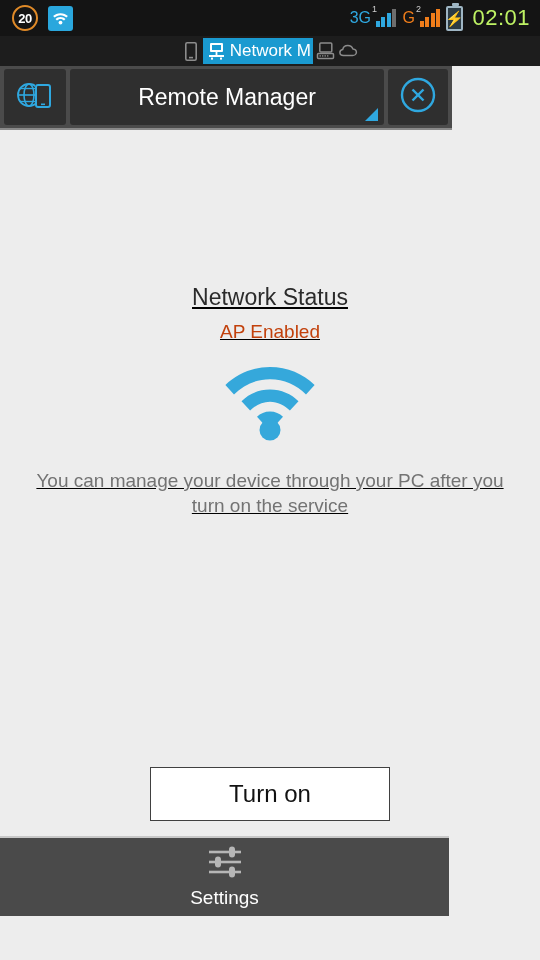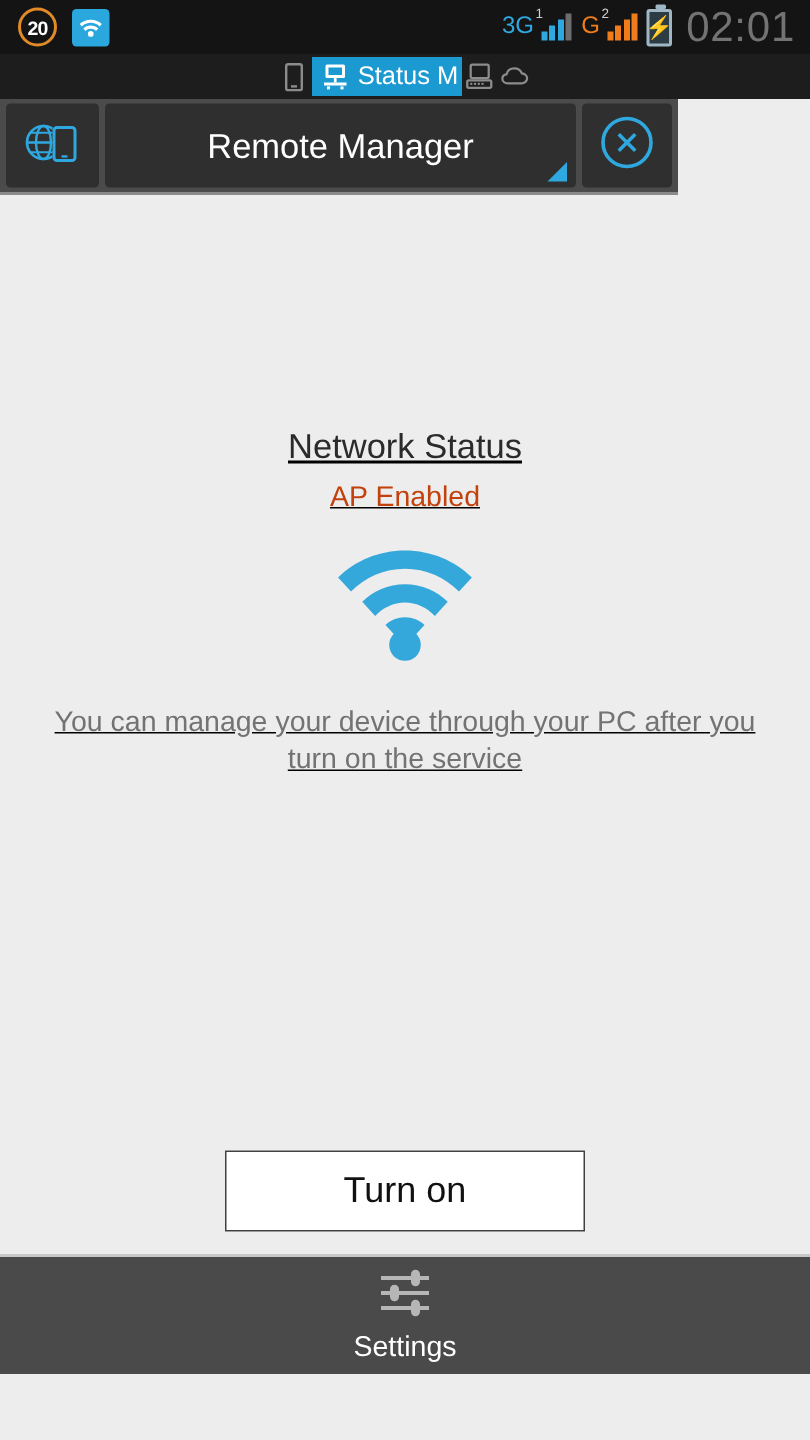--- a/index.html
+++ b/index.html
@@ -47,21 +47,21 @@
   .battery {
     width:17px; height:25px; border:2px solid #9fb6c4; border-radius:2px;
     position:relative; display:flex; align-items:center; justify-content:center;
     background:#2c3b44;
   }
   .battery::before {
     content:""; position:absolute; top:-5px; left:4px;
     width:7px; height:3px; background:#9fb6c4; border-radius:1px;
   }
   .battery .bolt { color:#2fa8e0; font-size:15px; line-height:1; }
-  .clock { color:#737373; font-size:28px; letter-spacing:0.5px; margin-left:5px; }
+  .clock { color:#bef264; font-size:22px; letter-spacing:0.5px; margin-left:5px; }
 
   
   .tabstrip {
     position:absolute; top:36px; left:0;
     width:540px; height:30px;
     background:#1d1d1d;
     display:flex; align-items:center; justify-content:center;
   }
   .tab-icon {
     display:flex; align-items:center; justify-content:center;
@@ -135,21 +135,21 @@
     background:#ffffff;
     border:1px solid #404040;
     color:#111111; font-size:24px;
     display:flex; align-items:center; justify-content:center;
     cursor:pointer;
   }
 
   
   .bottombar {
     position:absolute; top:836px; left:0;
-    width:540px; height:80px;
+    width:449px; height:80px;
     background:#4a4a4a;
     border-top:2px solid #c8c8c8;
     display:flex; flex-direction:column;
     align-items:center; justify-content:center; gap:4px;
   }
   .bb-label { color:#ffffff; font-size:19px; }
 </style>
 </head>
 <body>
 
@@ -199,21 +199,21 @@
     <span class="tab-icon">
       <svg width="19" height="19" viewBox="0 0 19 19">
         <rect x="3" y="1" width="13" height="9" rx="1" fill="#ffffff"></rect>
         <rect x="5" y="3" width="9" height="5" fill="#1a9ad0"></rect>
         <rect x="8.6" y="10" width="1.8" height="3" fill="#ffffff"></rect>
         <rect x="2" y="13" width="15" height="2" fill="#ffffff"></rect>
         <rect x="4" y="15.6" width="2" height="2" fill="#ffffff"></rect>
         <rect x="13" y="15.6" width="2" height="2" fill="#ffffff"></rect>
       </svg>
     </span>
-    <span class="tab-title">Status M</span>
+    <span class="tab-title">Network M</span>
   </span>
   <span class="tab-icon">
     <svg width="19" height="18" viewBox="0 0 19 18">
       <rect x="3.8" y="1" width="12" height="9" rx="1" fill="none" stroke="#8c8c8c" stroke-width="1.5"></rect>
       <rect x="1.5" y="11.5" width="16" height="5" rx="1" fill="none" stroke="#8c8c8c" stroke-width="1.5"></rect>
       <rect x="3.5" y="13.2" width="1.4" height="1.4" fill="#8c8c8c"></rect>
       <rect x="6" y="13.2" width="1.4" height="1.4" fill="#8c8c8c"></rect>
       <rect x="8.5" y="13.2" width="1.4" height="1.4" fill="#8c8c8c"></rect>
       <rect x="11" y="13.2" width="1.4" height="1.4" fill="#8c8c8c"></rect>
     </svg>

